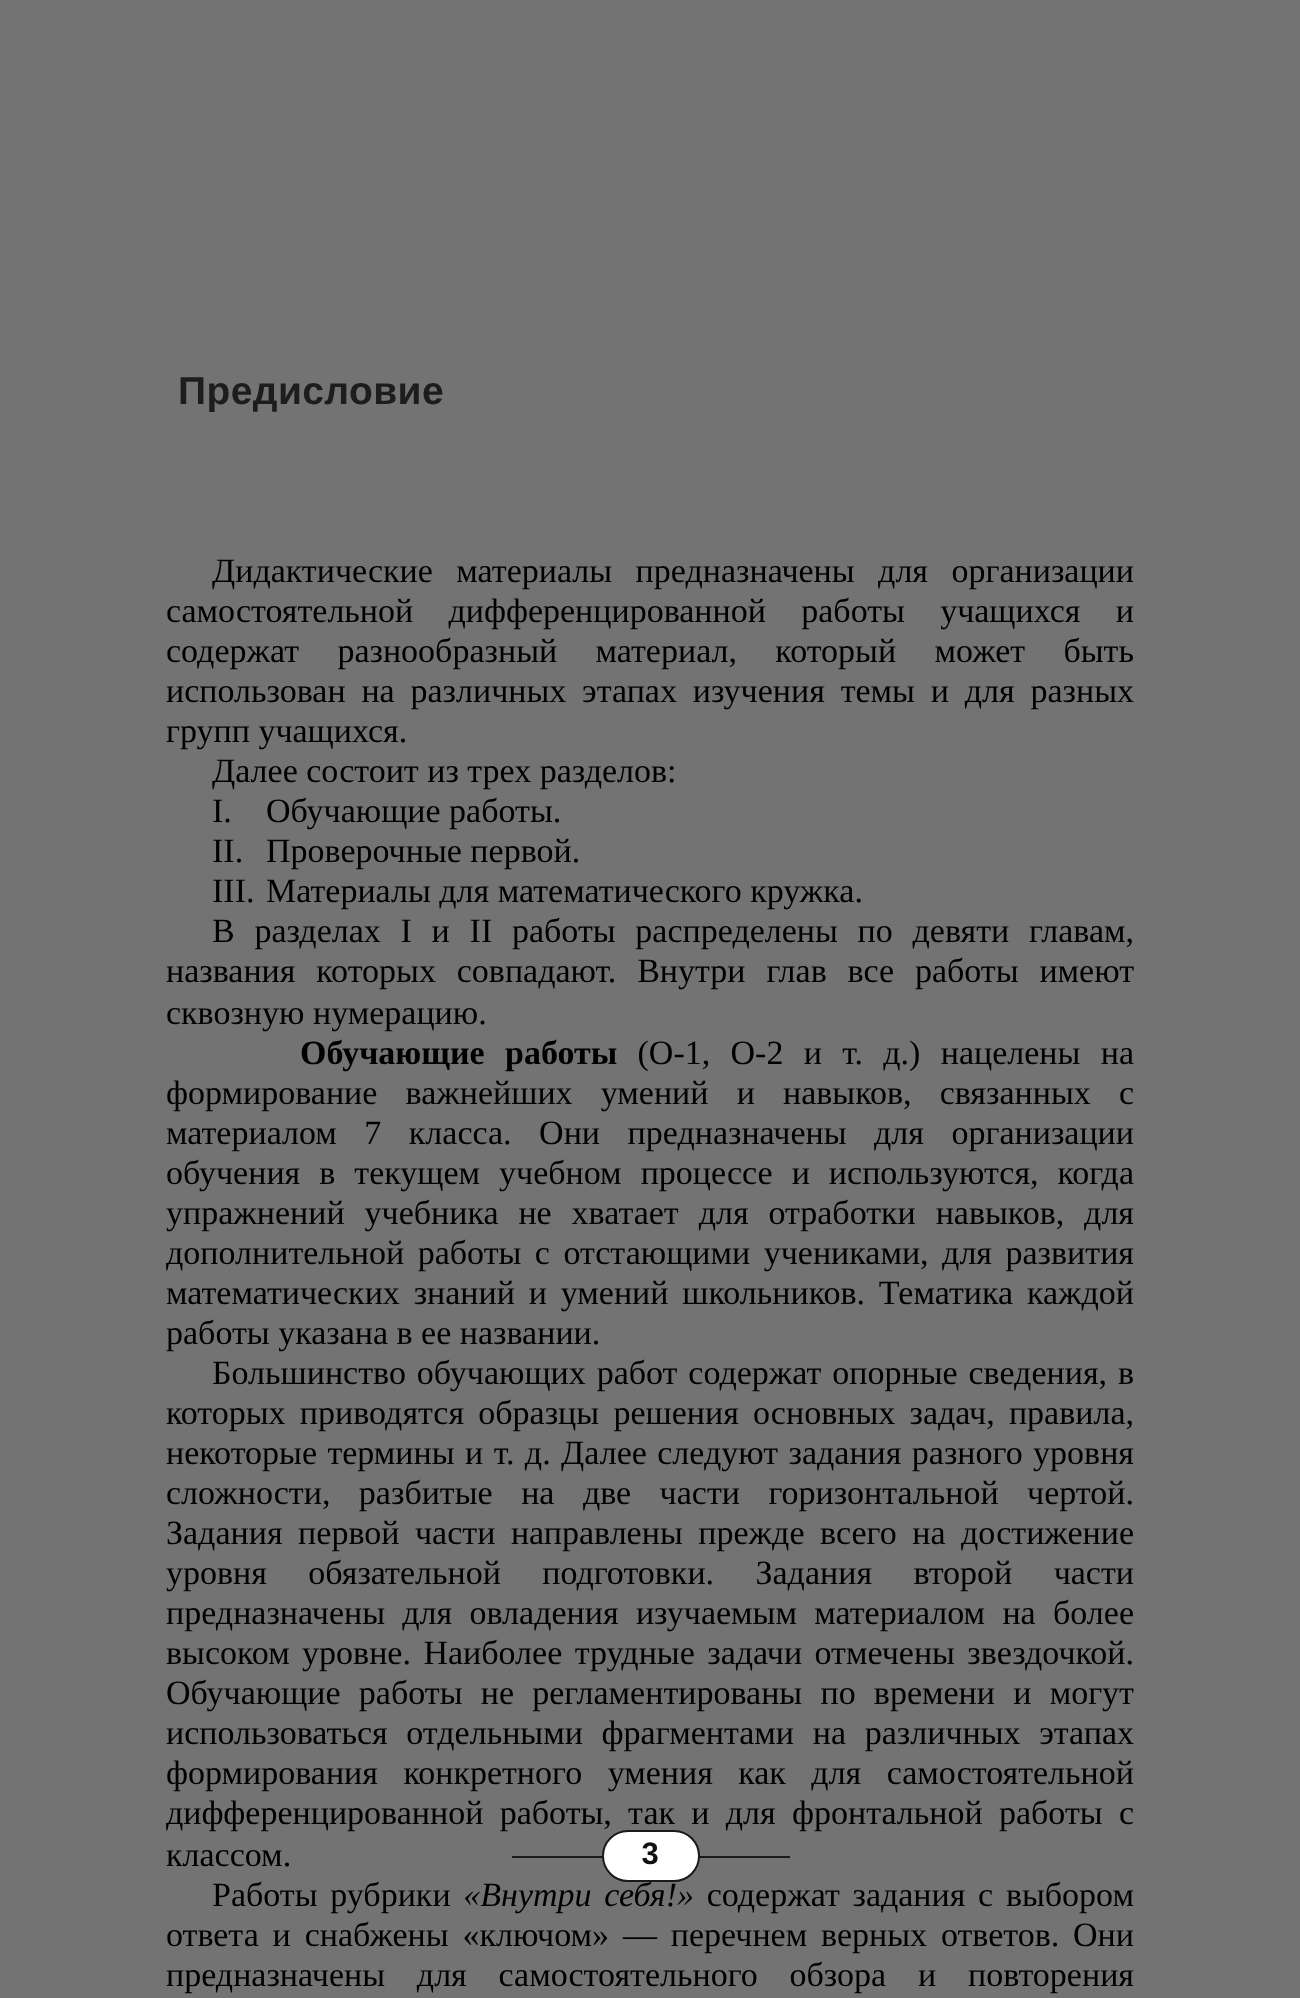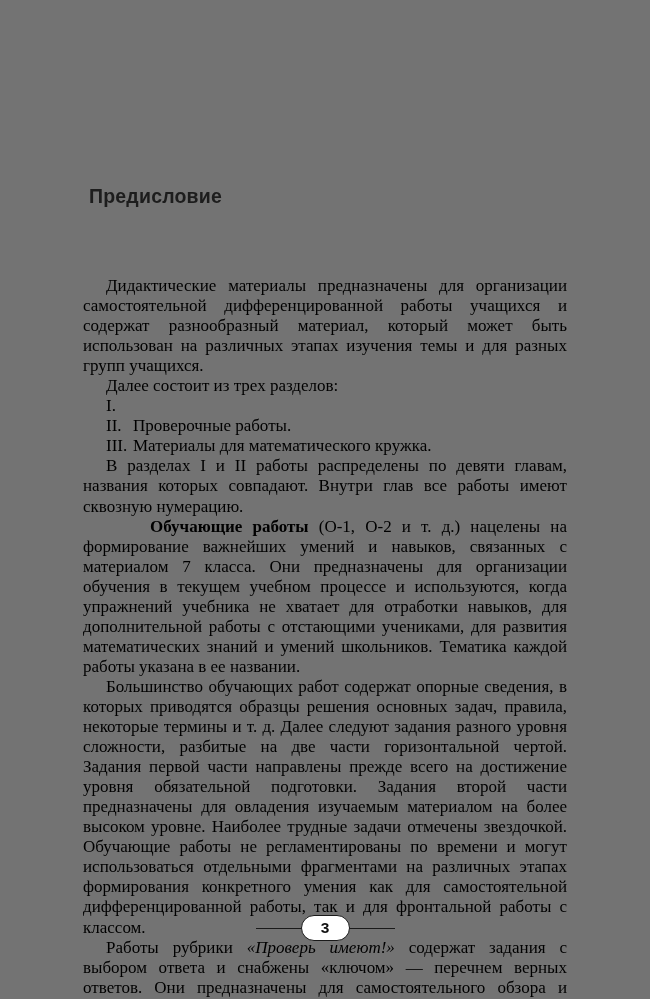--- a/index.html
+++ b/index.html
@@ -131,38 +131,39 @@
 
   <div class="text-column">
 
     <p class="para">Дидактические материалы предназначены для организации самостоятельной дифференцированной работы учащихся и содержат разнообразный материал, который может быть использован на различных этапах изучения темы и для разных групп учащихся.</p>
 
     <p class="para">Далее состоит из трех разделов:</p>
 
     <ul class="roman-list">
       <li class="roman-item">
         <span class="roman-num">I.</span>
+        <span class="roman-text">Обучающие работы.</span>
       </li>
       <li class="roman-item">
         <span class="roman-num">II.</span>
-        <span class="roman-text">Проверочные работы.</span>
+        <span class="roman-text">Проверочные первой.</span>
       </li>
       <li class="roman-item">
         <span class="roman-num">III.</span>
         <span class="roman-text">Материалы для математического кружка.</span>
       </li>
     </ul>
 
     <p class="para">В разделах I и II работы распределены по девяти главам, названия которых совпадают. Внутри глав все работы имеют сквозную нумерацию.</p>
 
     <p class="para"><b>Обучающие работы</b><span> (О-1, О-2 и т. д.) нацелены на формирование важнейших умений и навыков, связанных с материалом 7 класса. Они предназначены для организации обучения в текущем учебном процессе и используются, когда упражнений учебника не хватает для отработки навыков, для дополнительной работы с отстающими учениками, для развития математических знаний и умений школьников. Тематика каждой работы указана в ее названии.</span></p>
 
     <p class="para">Большинство обучающих работ содержат опорные сведения, в которых приводятся образцы решения основных задач, правила, некоторые термины и т. д. Далее следуют задания разного уровня сложности, разбитые на две части горизонтальной чертой. Задания первой части направлены прежде всего на достижение уровня обязательной подготовки. Задания второй части предназначены для овладения изучаемым материалом на более высоком уровне. Наиболее трудные задачи отмечены звездочкой. Обучающие работы не регламентированы по времени и могут использоваться отдельными фрагментами на различных этапах формирования конкретного умения как для самостоятельной дифференцированной работы, так и для фронтальной работы с классом.</p>
 
-    <p class="para"><span>Работы рубрики </span><i>«Проверь имеют!»</i><span> содержат задания с выбором ответа и снабжены «ключом» — перечнем верных ответов. Они предназначены для самостоятельного обзора и повторения законченных фрагментов учебного материала.</span></p>
+    <p class="para"><span>Работы рубрики </span><i>«Внутри себя!»</i><span> содержат задания с выбором ответа и снабжены «ключом» — перечнем верных ответов. Они предназначены для самостоятельного обзора и повторения законченных фрагментов учебного материала.</span></p>
 
   </div>
 
   <div class="page-number-block">
     <span class="rule"></span>
     <span class="pill">3</span>
     <span class="rule"></span>
   </div>
 
 </div>

